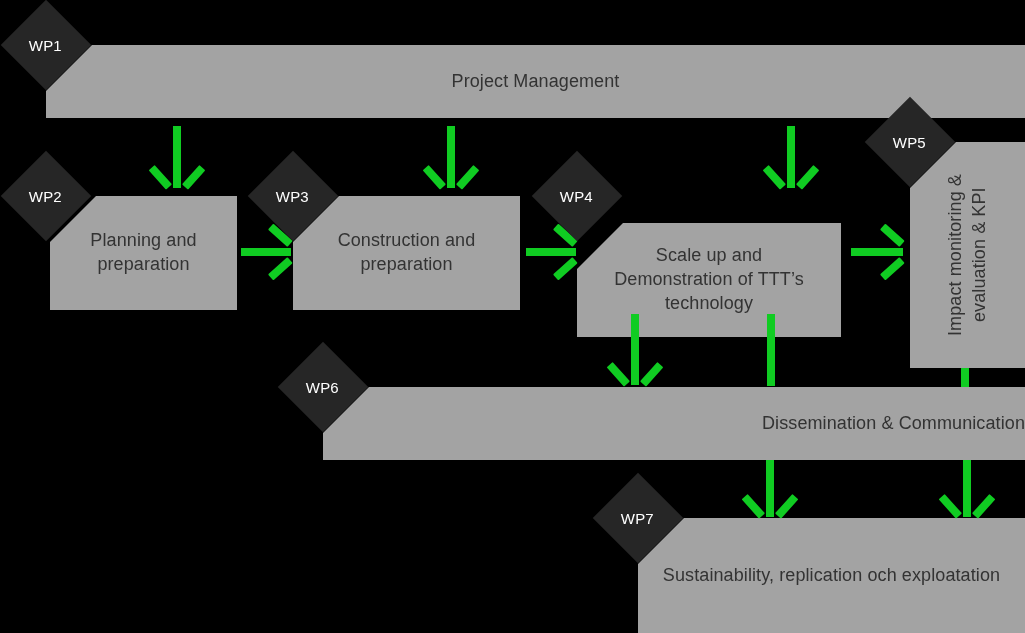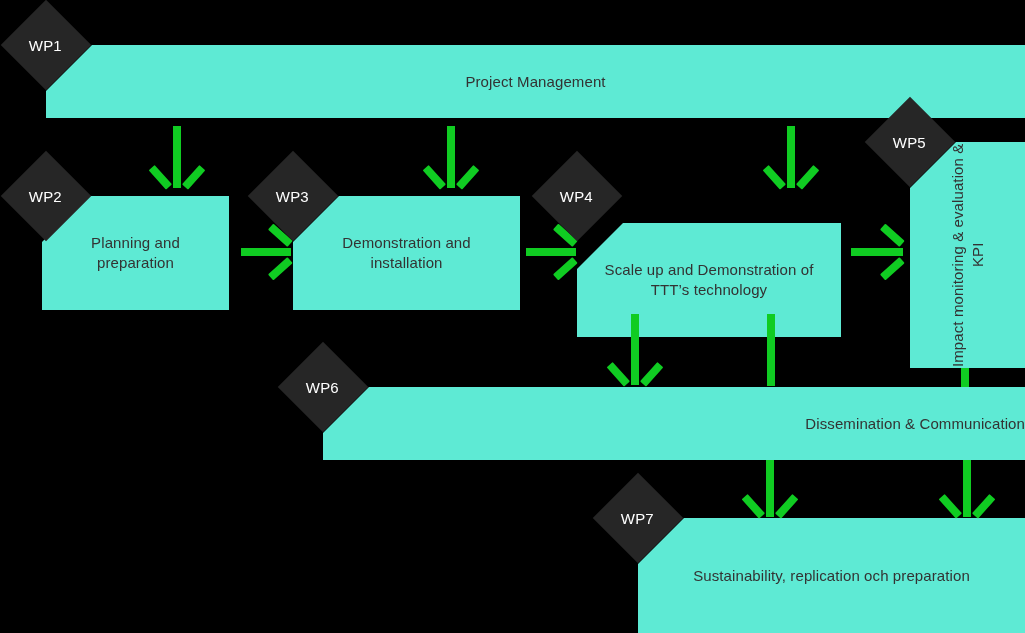--- a/index.html
+++ b/index.html
@@ -13,27 +13,27 @@
   #canvas {
     position: relative;
     width: 1025px;
     height: 633px;
     background: #000000;
   }
 
   
   .panel {
     position: absolute;
-    background: #5eead4;
+    background: #a3a3a3;
     color: #333333;
     display: flex;
     align-items: center;
     justify-content: center;
     text-align: center;
-    font-size: 15px;
+    font-size: 18px;
     line-height: 1.32;
     letter-spacing: .1px;
     z-index: 2;
   }
   .panel-label { pointer-events: none; }
 
   
   .notch-tl {
     clip-path: polygon(var(--n) 0, 100% 0, 100% 100%, 0 100%, 0 var(--n));
   }
@@ -136,29 +136,29 @@
 
 <div id="canvas">
 
   <div class="panel notch-tl" style="--n:46px; left:46px; top:45px; width:979px; height:73px;">
     <span class="panel-label">Project Management</span>
   </div>
   <div class="diamond" style="left:14px; top:13px; width:64px; height:64px;">
     <span>WP1</span>
   </div>
 
-  <div class="panel notch-tl" style="--n:46px; left:42px; top:196px; width:187px; height:114px; padding:0 16px;">
+  <div class="panel notch-tl" style="--n:46px; left:50px; top:196px; width:187px; height:114px; padding:0 16px;">
     <span class="panel-label">Planning and preparation</span>
   </div>
   <div class="diamond" style="left:14px; top:164px; width:64px; height:64px;">
     <span>WP2</span>
   </div>
 
   <div class="panel notch-tl" style="--n:46px; left:293px; top:196px; width:227px; height:114px; padding:0 16px;">
-    <span class="panel-label">Demonstration and installation</span>
+    <span class="panel-label">Construction and preparation</span>
   </div>
   <div class="diamond" style="left:261px; top:164px; width:64px; height:64px;">
     <span>WP3</span>
   </div>
 
   <div class="panel notch-tl" style="--n:46px; left:577px; top:196px; width:264px; height:114px; padding:0 18px;margin-top:27px;">
     <span class="panel-label">Scale up and Demonstration of TTT’s technology</span>
   </div>
   <div class="diamond" style="left:545px; top:164px; width:64px; height:64px;">
     <span>WP4</span>
@@ -172,21 +172,21 @@
   </div>
 
   <div class="panel notch-tl" style="--n:46px; left:323px; top:387px; width:702px; height:73px;justify-content:flex-end;">
     <span class="panel-label">Dissemination &amp; Communication</span>
   </div>
   <div class="diamond" style="left:291px; top:355px; width:64px; height:64px;">
     <span>WP6</span>
   </div>
 
   <div class="panel notch-tl" style="--n:46px; left:638px; top:518px; width:387px; height:115px;">
-    <span class="panel-label">Sustainability, replication och preparation</span>
+    <span class="panel-label">Sustainability, replication och exploatation</span>
   </div>
   <div class="diamond" style="left:606px; top:486px; width:64px; height:64px;">
     <span>WP7</span>
   </div>
 
   <div class="arrow-down" style="--g:#10CC22; left:164px; top:126px; width:26px; height:62px;">
     <span class="shaft"></span>
       <span class="head"></span>
   </div>
   <div class="arrow-down" style="--g:#10CC22; left:438px; top:126px; width:26px; height:62px;">

